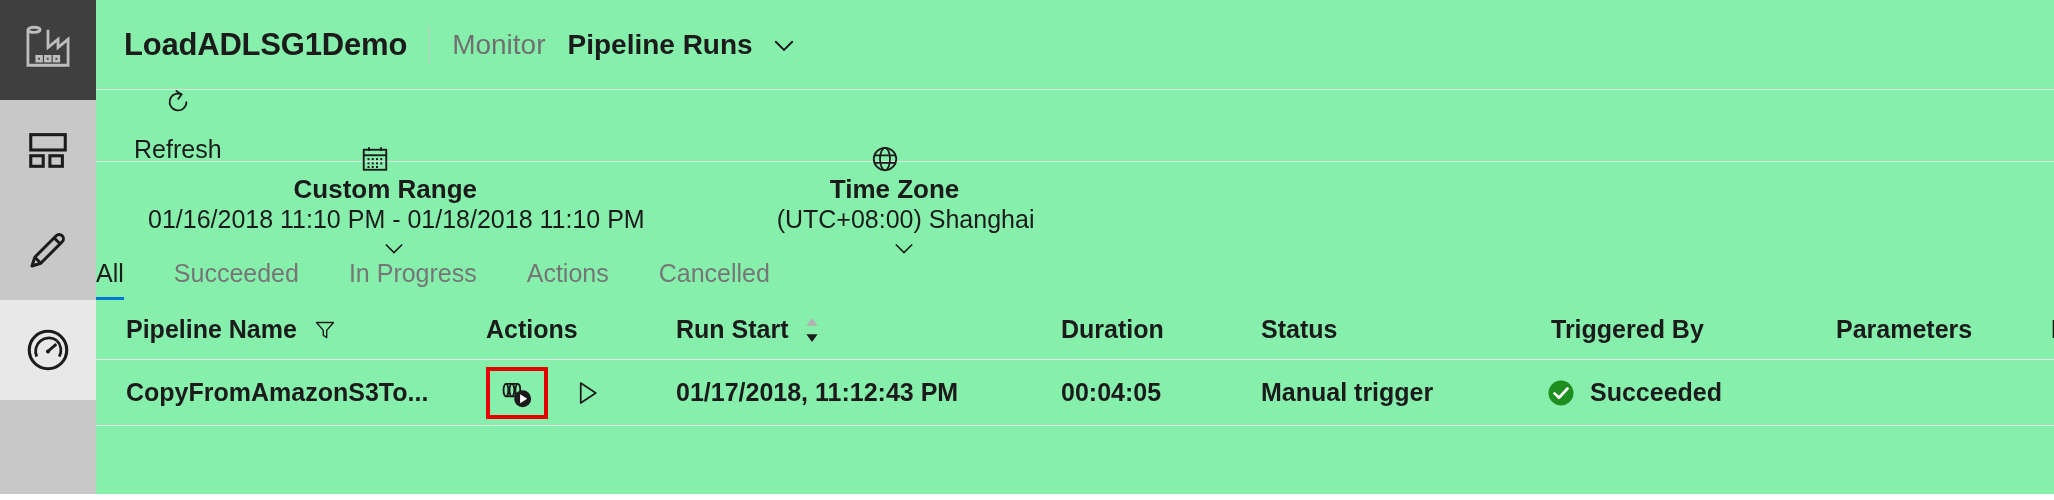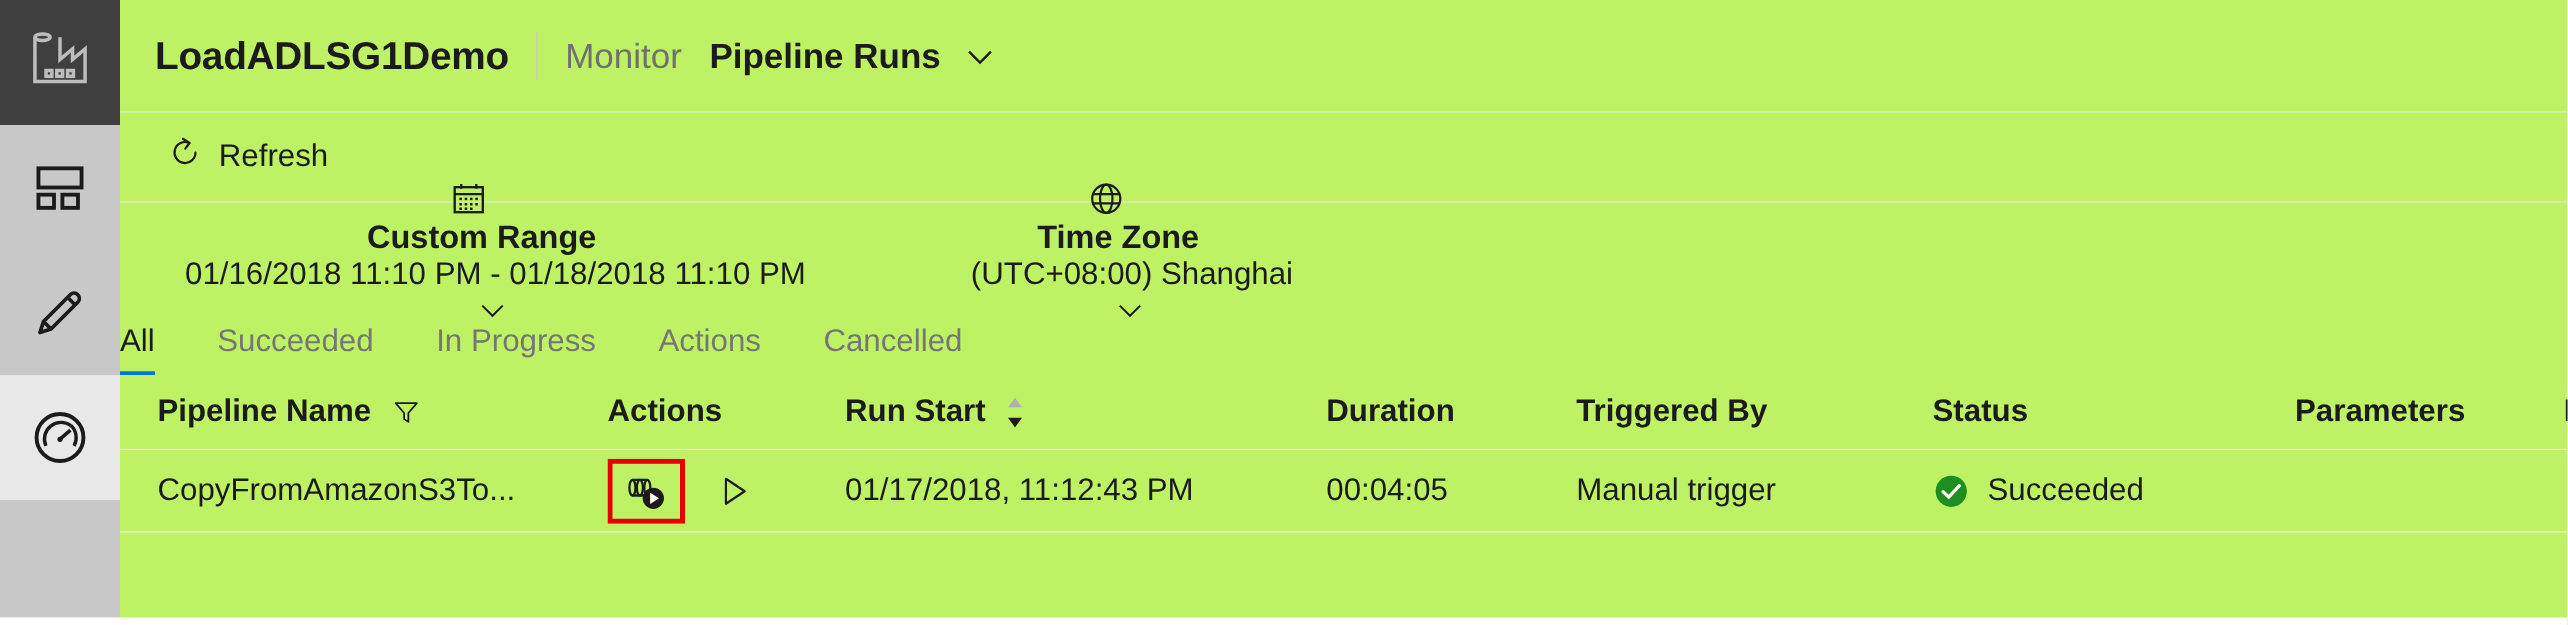--- a/index.html
+++ b/index.html
@@ -23,21 +23,21 @@
   }
   .rail-nav { background: #c8c8c8; height: 400px; }
   .rail-item {
     height: 100px; display: flex; align-items: center; justify-content: center;
     cursor: pointer;
   }
   .rail-item.active { background: #e8e8e8; }
   .rail-item svg { display: block; }
 
   
-  .content { flex: 1 1 auto; min-width: 0; position: relative; background:#bef264; }
+  .content { flex: 1 1 auto; min-width: 0; position: relative; background:#86efac; }
 
   
   .titlebar {
     height: 90px; display: flex; align-items: center;
     padding: 0 0 0 28px;
     border-bottom: 1px solid #e2e2e2;
   }
   .app-title {
     font-size: 31px; font-weight: 700; color: #1b1b1b; letter-spacing: -0.2px;
     white-space: nowrap;
@@ -57,21 +57,21 @@
 
   
   .cmdbar {
     height: 72px; display: flex; align-items: center;
     padding-left: 30px;
     border-bottom: 1px solid #e2e2e2;
   }
   .cmd-btn {
     display: inline-flex; align-items: center; gap: 13px;
     font-size: 25px; color: #1b1b1b; cursor: pointer; padding: 6px 8px;
-    background: none; border: 0; font-family: inherit;
+    background: none; border: 0; font-family: inherit; flex-direction: column;
   }
 
   
   .filterbar {
     height: 82px; display: flex; align-items: center; padding-left: 30px;
   }
   .filter-group {
     display: inline-flex; align-items: center; cursor: pointer;
     white-space: nowrap;
     flex-direction: column;
@@ -98,21 +98,21 @@
   }
 
   
   .table { width: 100%; }
   .thead {
     display: flex; align-items: center; height: 60px;
     padding-left: 30px; border-bottom: 1px solid #e8e8e8;
   }
   .trow {
     display: flex; align-items: center; height: 66px;
-    padding-left: 30px; border-bottom: 1px solid #eeeeee;
+    padding-left: 30px; border-bottom: 1px solid #eeeeee; font-weight: bold;
   }
   .th {
     font-size: 25px; font-weight: 700; color: #1b1b1b;
     display: flex; align-items: center; white-space: nowrap;
   }
   .td {
     font-size: 25px; color: #1b1b1b; display: flex; align-items: center;
     white-space: nowrap; overflow: hidden;
   }
   
@@ -321,25 +321,25 @@
             <svg width="18" height="28" viewBox="0 0 12 20">
               <path d="M6 1.5 L10 7 H2 Z" fill="#b0b0b0"></path>
               <path d="M6 18.5 L10 13 H2 Z" fill="#1b1b1b"></path>
             </svg>
           </span>
         </div>
 
         <div class="th c-dur">
           <span>Duration</span>
         </div>
+        <div class="th c-stat">
+          <span>Status</span>
+        </div>
         <div class="th c-trig">
           <span>Triggered By</span>
-        </div>
-        <div class="th c-stat">
-          <span>Status</span>
         </div>
         <div class="th c-param">
           <span>Parameters</span>
         </div>
         <div class="th c-err">
           <span>Error</span>
         </div>
       </div>
 
       <div class="trow">

